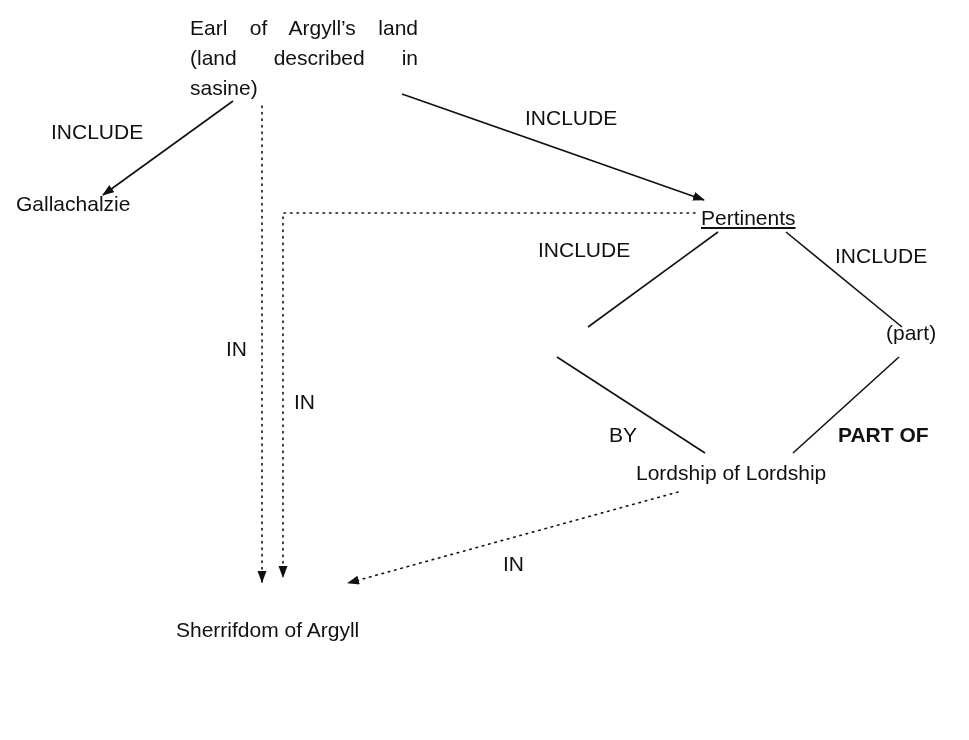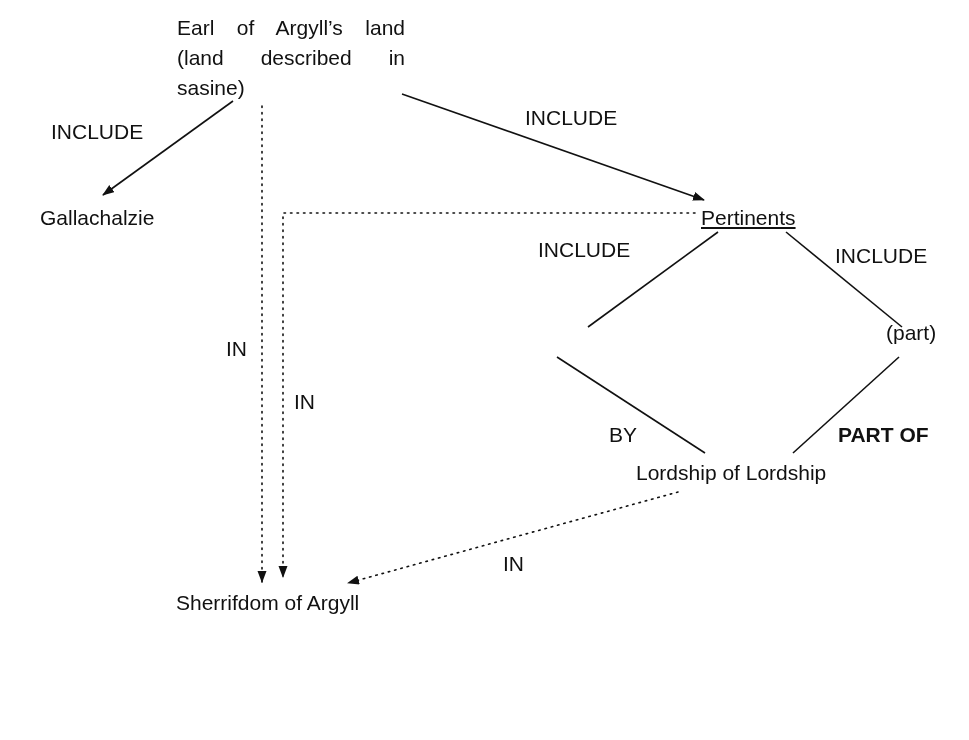--- a/index.html
+++ b/index.html
@@ -27,29 +27,30 @@
     position: absolute;
     font-size: 21px;
     line-height: 30px;
     color: #111111;
     white-space: nowrap;
   }
   .node--multiline {
     white-space: normal;
     width: 228px;
     text-align: justify;
+    margin-left: 13px;
   }
   
   .pos-earl        { left: 177px; top: 13px; }
-  .pos-gallachalzie{ left: 16px;  top: 203px; margin-left: 24px; }
+  .pos-gallachalzie{ left: 16px;  top: 189px; }
   .pos-pertinents  { left: 701px; top: 203px; text-decoration: underline; }
   .pos-partofpert  { left: 415px; top: 328px; }
   .pos-part        { left: 886px; top: 318px; }
   .pos-lordship    { left: 636px; top: 458px; }
-  .pos-sherrifdom  { left: 176px; top: 588px; }
+  .pos-sherrifdom  { left: 176px; top: 615px; }
   
   .pos-include-left  { left: 51px;  top: 117px; }
   .pos-include-tr    { left: 525px; top: 103px; }
   .pos-include-mid   { left: 538px; top: 235px; }
   .pos-include-right { left: 835px; top: 241px; }
   .pos-in-1          { left: 226px; top: 334px; }
   .pos-in-2          { left: 294px; top: 387px; }
   .pos-by            { left: 609px; top: 420px; }
   .pos-partof        { left: 838px; top: 420px; font-weight: bold; }
   .pos-in-bottom     { left: 503px; top: 549px; }

